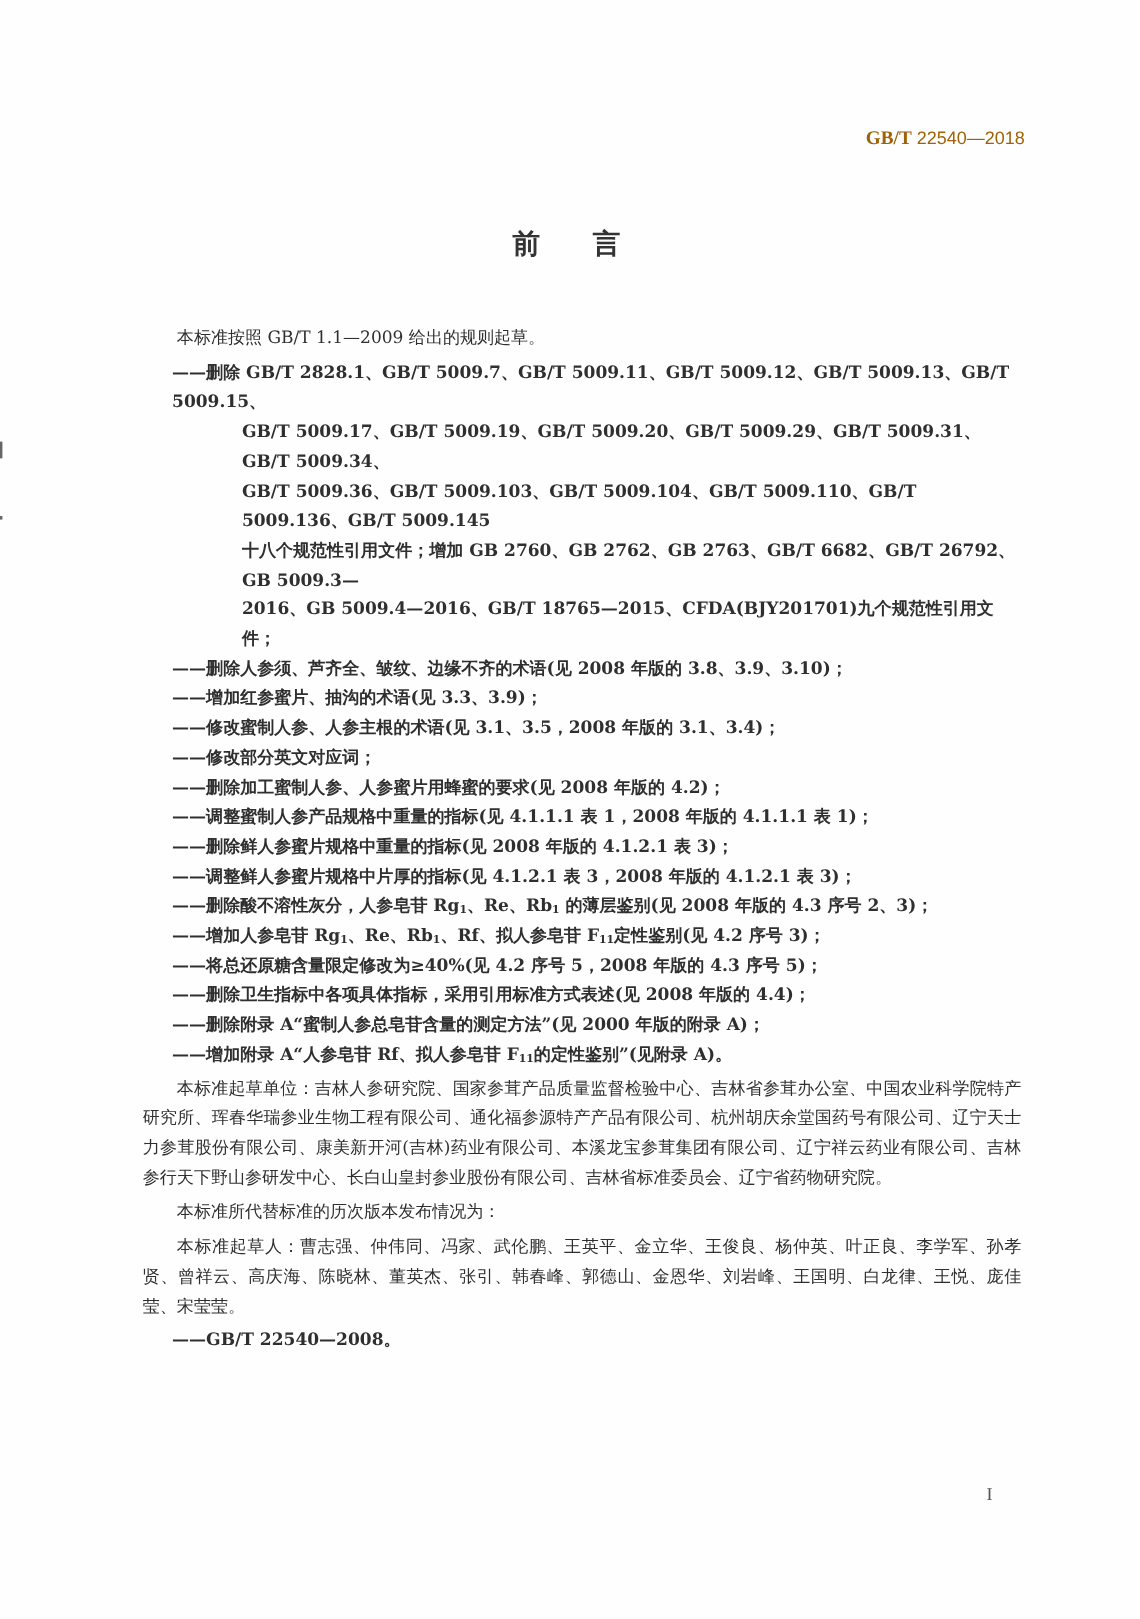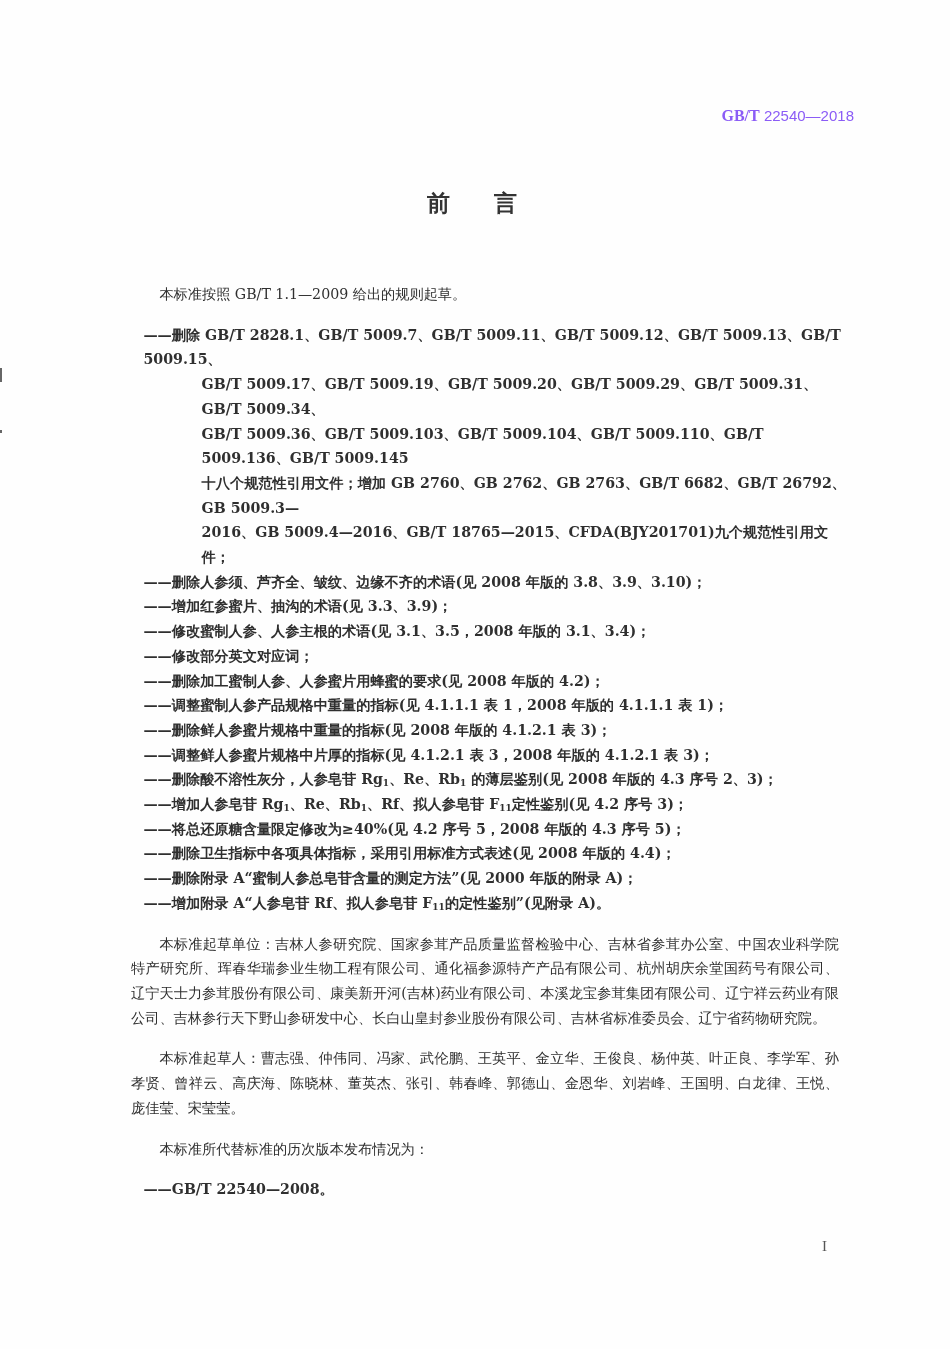--- a/index.html
+++ b/index.html
@@ -5,33 +5,33 @@
     html, body { margin: 0; padding: 0; background: #ffffff; }
     body {
       width: 950px; height: 1349px; position: relative; overflow: hidden;
       font-family: "DejaVu Serif", "Liberation Serif", serif;
       color: #2b2b2b;
     }
     .page { position: absolute; left: 0; top: 0; width: 950px; height: 1349px; background: #fefefe; }
     .std-code {
       position: absolute; top: 107px; right: 96px;
       font-family: "Liberation Sans", "DejaVu Sans", sans-serif;
-      font-size: 15px; color: #8b5cf6;
+      font-size: 15px; color: #a16207;
     }
     .std-code .gbt { font-family: "Liberation Serif", serif; font-weight: bold; font-size: 16px; }
     .title {
       position: absolute; top: 188px; left: 0; width: 950px; text-align: center;
       font-family: Liberation Mono, monospace; font-weight: bold; font-size: 23px;
       letter-spacing: 44px; color: #333; padding-left: 38px; box-sizing: border-box;
     }
     .body {
       position: absolute; left: 115px; top: 266px; width: 740px;
       font-size: 14.2px; line-height: 24.7px; color: #2f2f2f;
     }
-    .p { text-indent: 2em; text-align: justify; margin: 16px; }
+    .p { text-indent: 2em; text-align: justify; margin: 4px; }
     .dash { padding-left: 2em; text-indent: 0; margin: 0; font-weight: bold; }
     sub { font-size: 9px; vertical-align: -2px; line-height: 0; }
     .page-num {
       position: absolute; top: 1238px; left: 822px;
       font-family: "Liberation Serif", serif; font-size: 15px; color: #555;
     }
     .artifact { position: absolute; left: 0; width: 2px; background: #666; }
   </style>
 </head>
 <body>
@@ -69,19 +69,19 @@
       <p class="dash">——调整鲜人参蜜片规格中片厚的指标(见 4.1.2.1 表 3，2008 年版的 4.1.2.1 表 3)；</p>
       <p class="dash"><span>——删除酸不溶性灰分，人参皂苷 Rg</span><sub>1</sub><span>、Re、Rb</span><sub>1</sub><span> 的薄层鉴别(见 2008 年版的 4.3 序号 2、3)；</span></p>
       <p class="dash"><span>——增加人参皂苷 Rg</span><sub>1</sub><span>、Re、Rb</span><sub>1</sub><span>、Rf、拟人参皂苷 F</span><sub>11</sub><span>定性鉴别(见 4.2 序号 3)；</span></p>
       <p class="dash">——将总还原糖含量限定修改为≥40%(见 4.2 序号 5，2008 年版的 4.3 序号 5)；</p>
       <p class="dash">——删除卫生指标中各项具体指标，采用引用标准方式表述(见 2008 年版的 4.4)；</p>
       <p class="dash">——删除附录 A“蜜制人参总皂苷含量的测定方法”(见 2000 年版的附录 A)；</p>
       <p class="dash"><span>——增加附录 A“人参皂苷 Rf、拟人参皂苷 F</span><sub>11</sub><span>的定性鉴别”(见附录 A)。</span></p>
     </div>
 
     <p class="p">本标准起草单位：吉林人参研究院、国家参茸产品质量监督检验中心、吉林省参茸办公室、中国农业科学院特产研究所、珲春华瑞参业生物工程有限公司、通化福参源特产产品有限公司、杭州胡庆余堂国药号有限公司、辽宁天士力参茸股份有限公司、康美新开河(吉林)药业有限公司、本溪龙宝参茸集团有限公司、辽宁祥云药业有限公司、吉林参行天下野山参研发中心、长白山皇封参业股份有限公司、吉林省标准委员会、辽宁省药物研究院。</p>
+    <p class="p">本标准所代替标准的历次版本发布情况为：</p>
     <p class="p">本标准起草人：曹志强、仲伟同、冯家、武伦鹏、王英平、金立华、王俊良、杨仲英、叶正良、李学军、孙孝贤、曾祥云、高庆海、陈晓林、董英杰、张引、韩春峰、郭德山、金恩华、刘岩峰、王国明、白龙律、王悦、庞佳莹、宋莹莹。</p>
-    <p class="p">本标准所代替标准的历次版本发布情况为：</p>
     <p class="dash">——GB/T 22540—2008。</p>
   </div>
 
   <div class="page-num">I</div>
 </div>
 
 </body></html>

